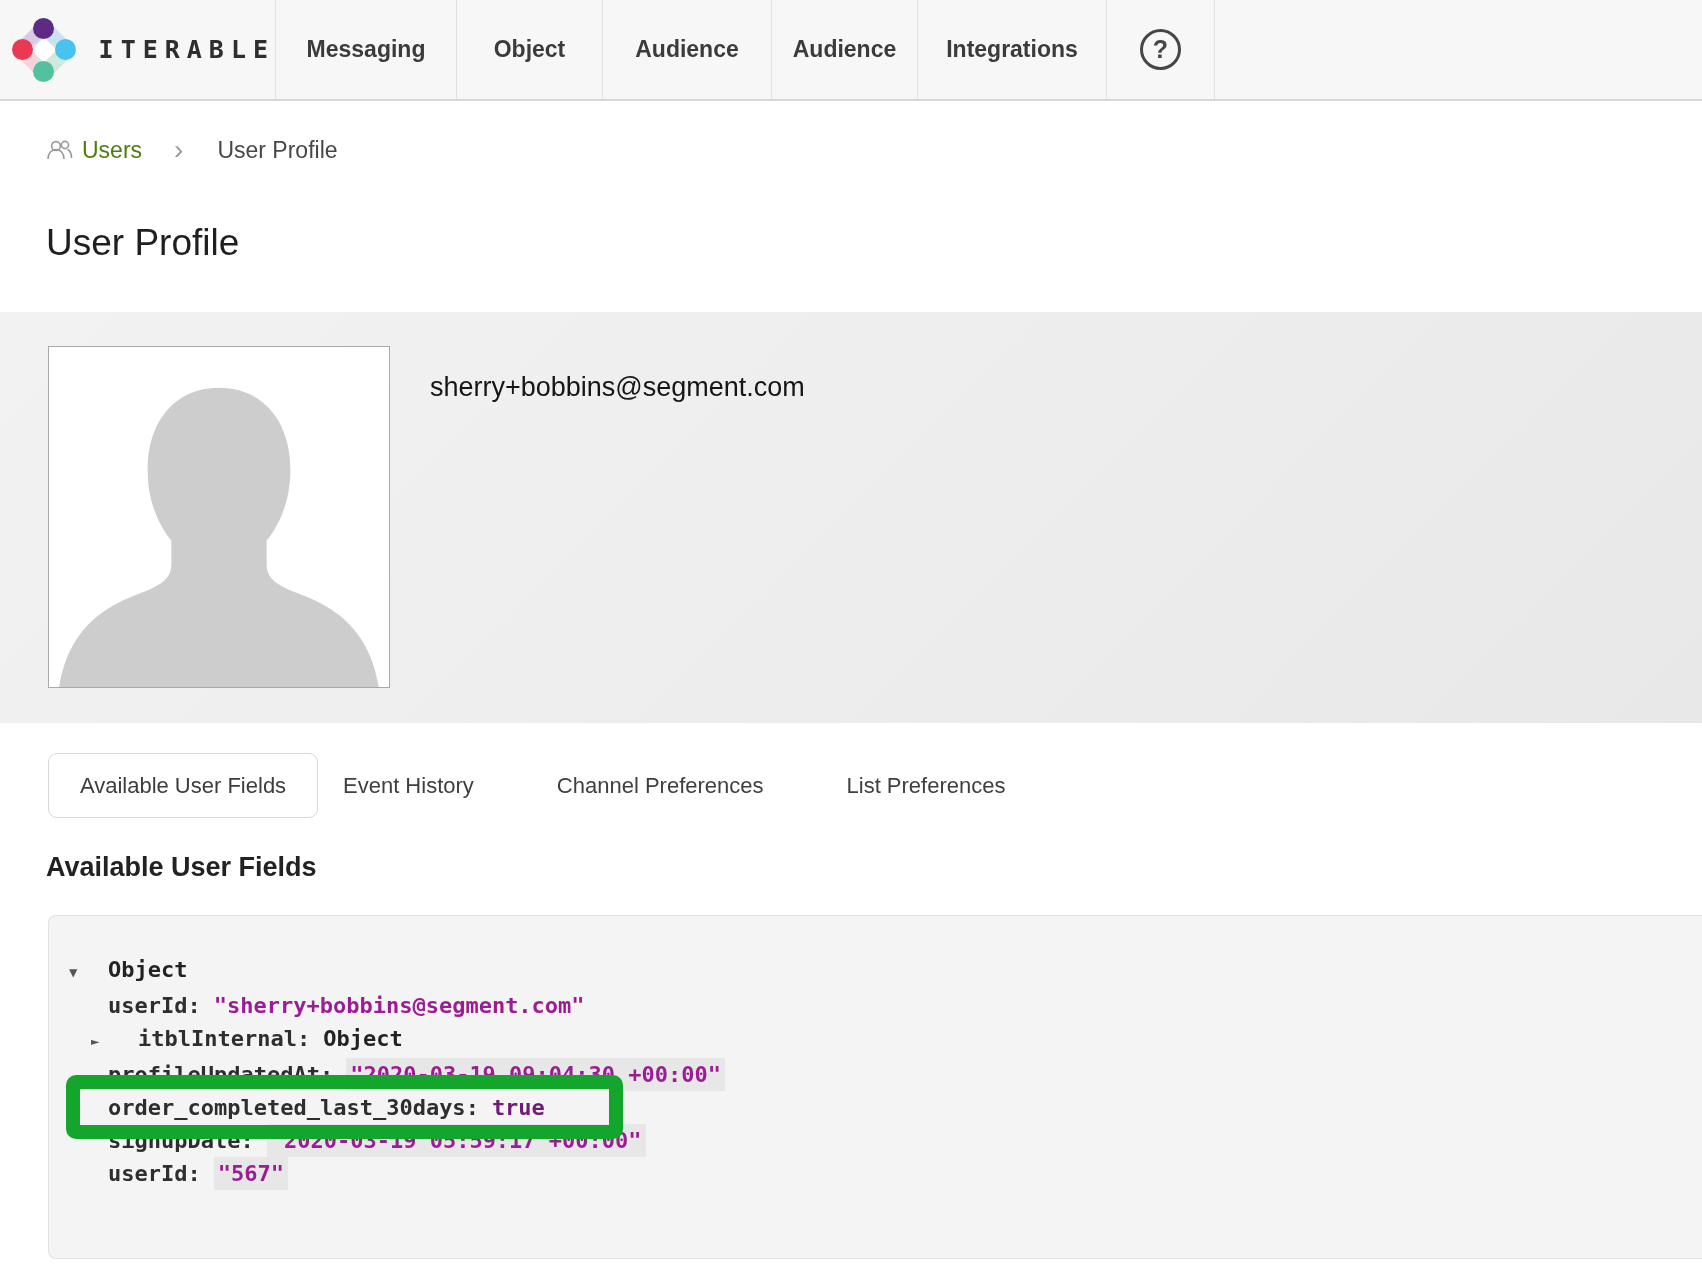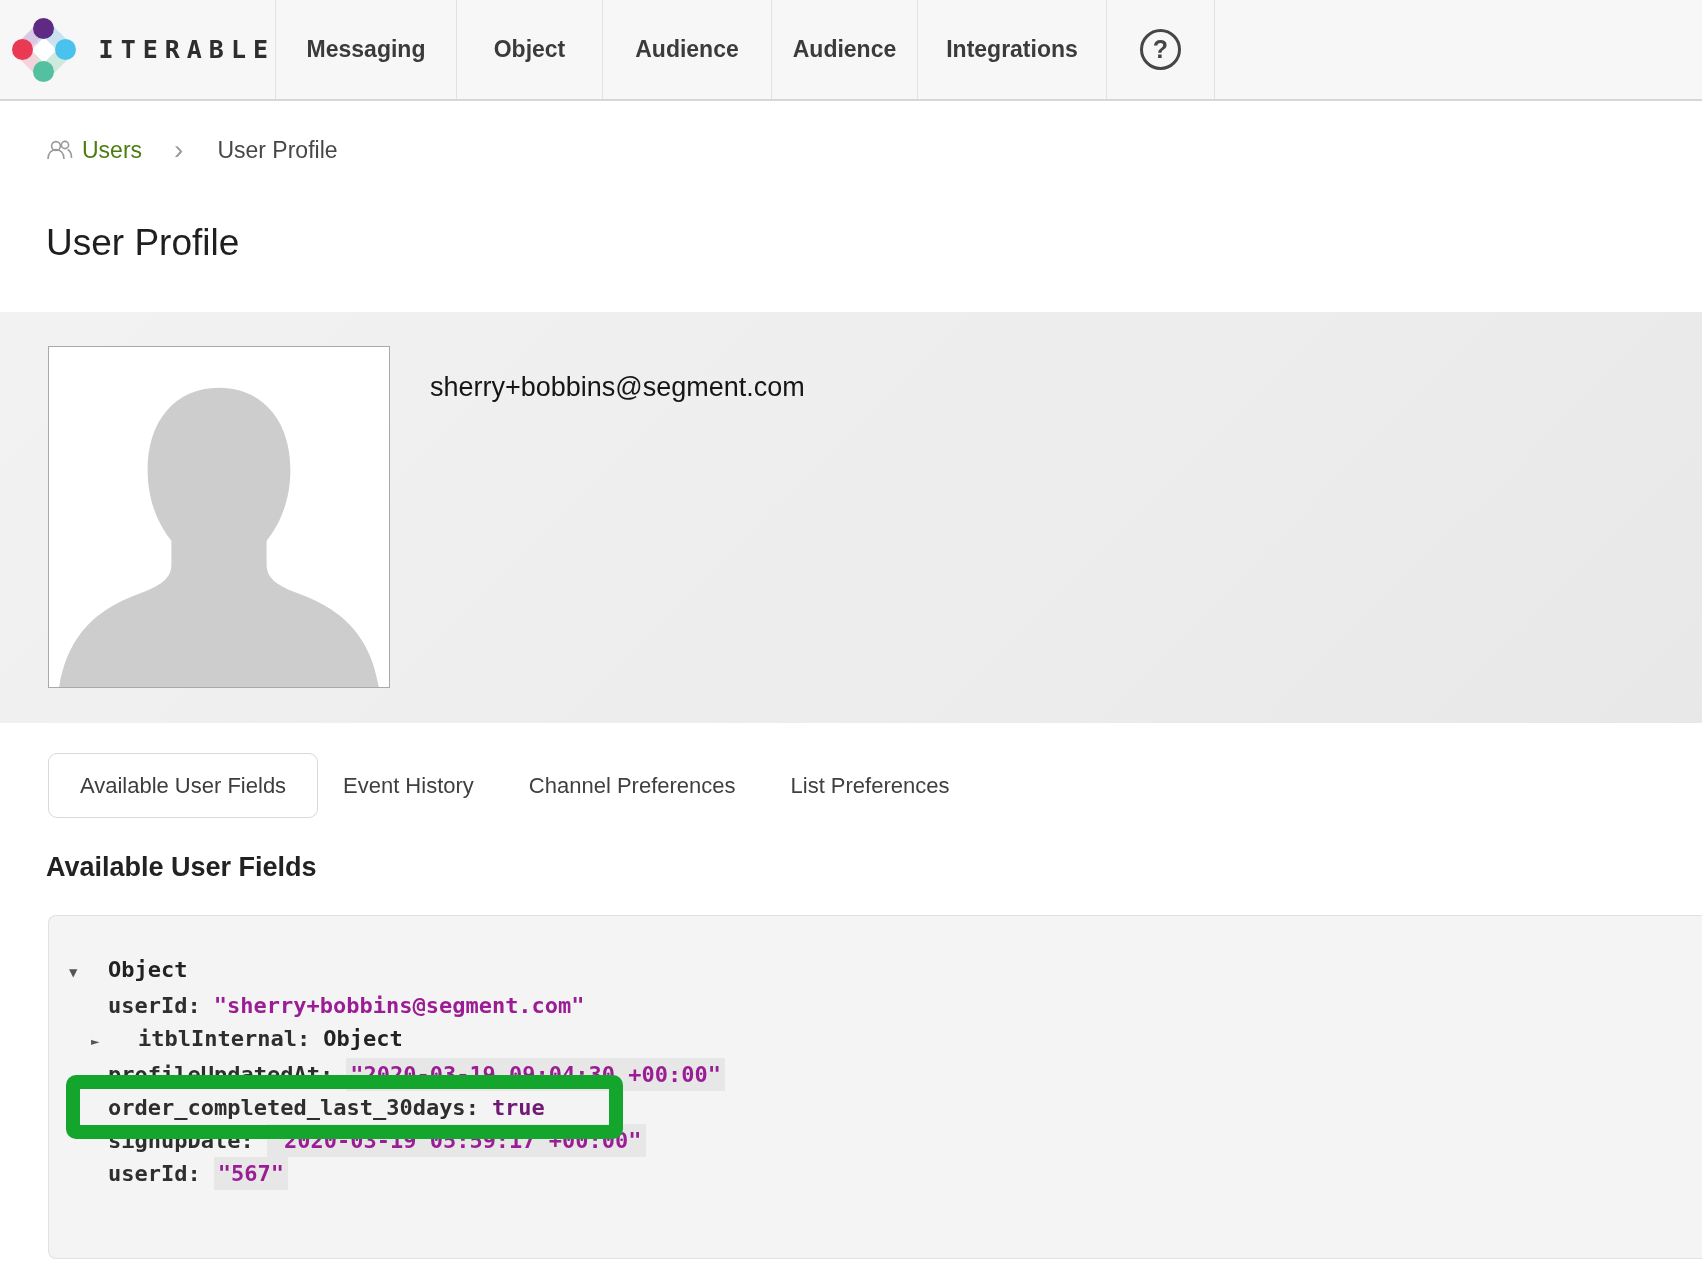--- a/index.html
+++ b/index.html
@@ -56,21 +56,21 @@
   .avatar-card { position:absolute; left:48px; top:34px; width:342px; height:342px;
                  background:#fff; border:1px solid #a9a9a9; }
   .avatar-card svg { display:block; width:100%; height:100%; }
   .band-email { position:absolute; left:430px; top:60px; font-size:27px; color:#161616; }
 
   
   .tabs { position:absolute; left:48px; top:753px; display:flex; align-items:center; height:65px; }
   .tab-active { width:270px; height:65px; background:#fff; border:1px solid #d9d9d9;
                 border-radius:9px; display:flex; align-items:center; justify-content:center;
                 font-size:22px; color:#3d3d3d; cursor:pointer; }
-  .tab { margin-left:55px; font-size:22px; color:#3f3f3f; cursor:pointer; white-space:nowrap; }
+  .tab { margin-left:83px; font-size:22px; color:#3f3f3f; cursor:pointer; white-space:nowrap; }
   .tab.first { margin-left:25px; }
 
   
   .section-heading { position:absolute; left:46px; top:852px; font-size:27px; color:#222; }
 
   .panel { position:absolute; left:48px; top:915px; width:1654px; height:344px;
            background:#f4f4f4; border:1px solid #e1e1e1; border-right:none;
            border-radius:8px 0 0 8px; padding:37px 0 0 20px; }
 
   .json { font-family:"DejaVu Sans Mono", monospace; font-size:22px; line-height:33px;

